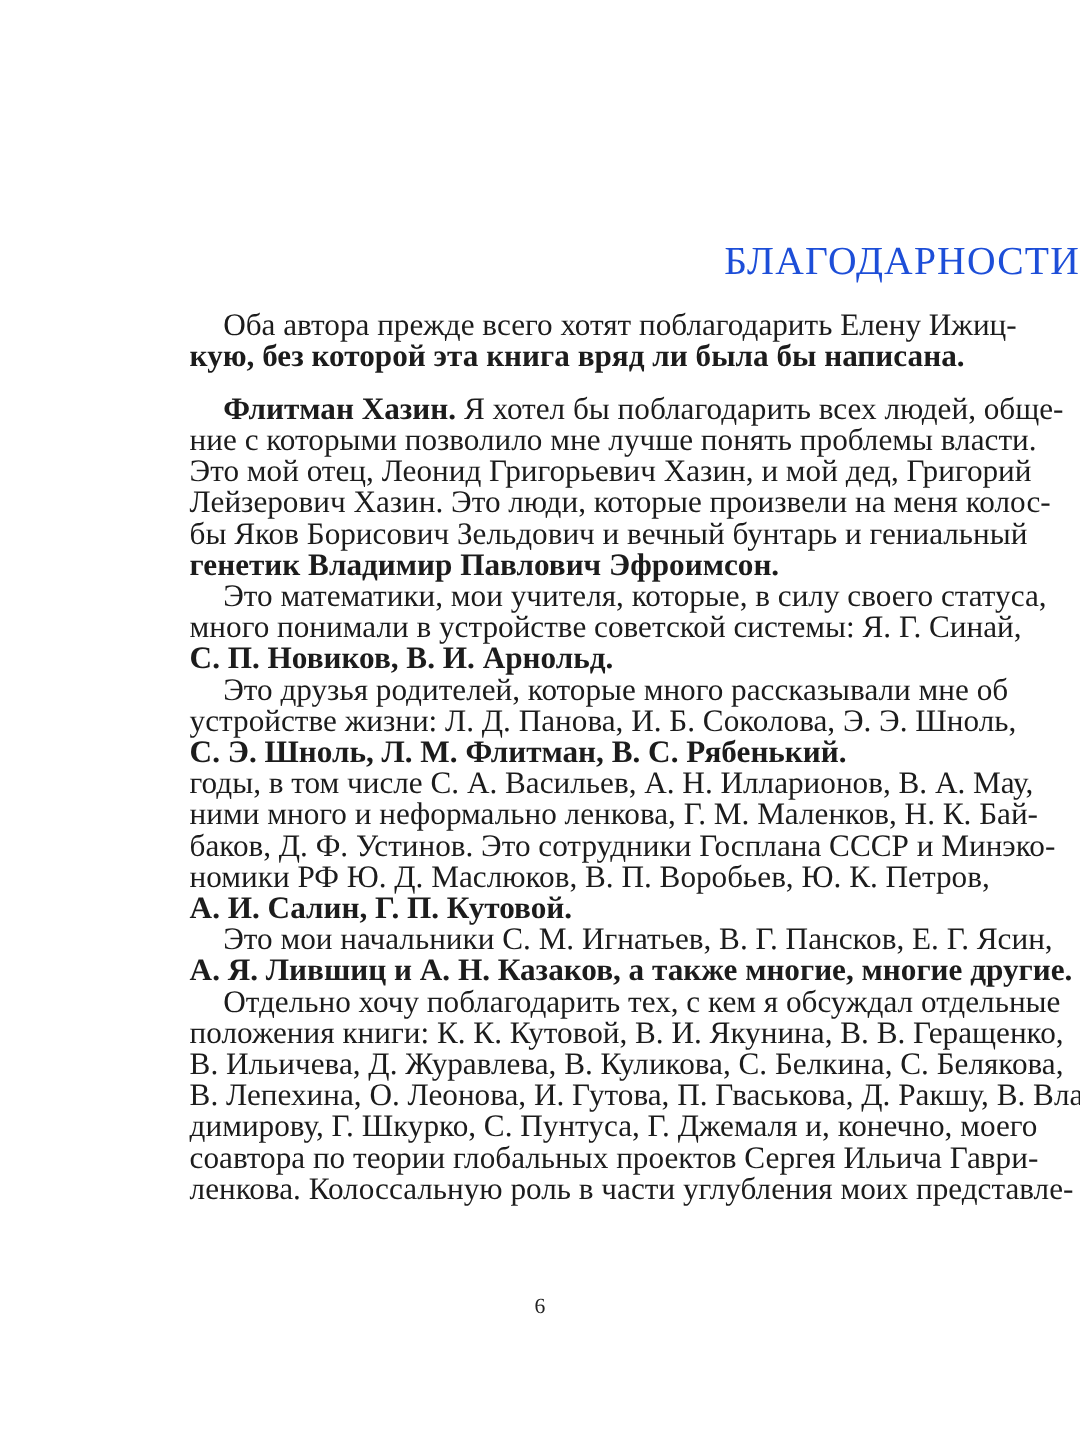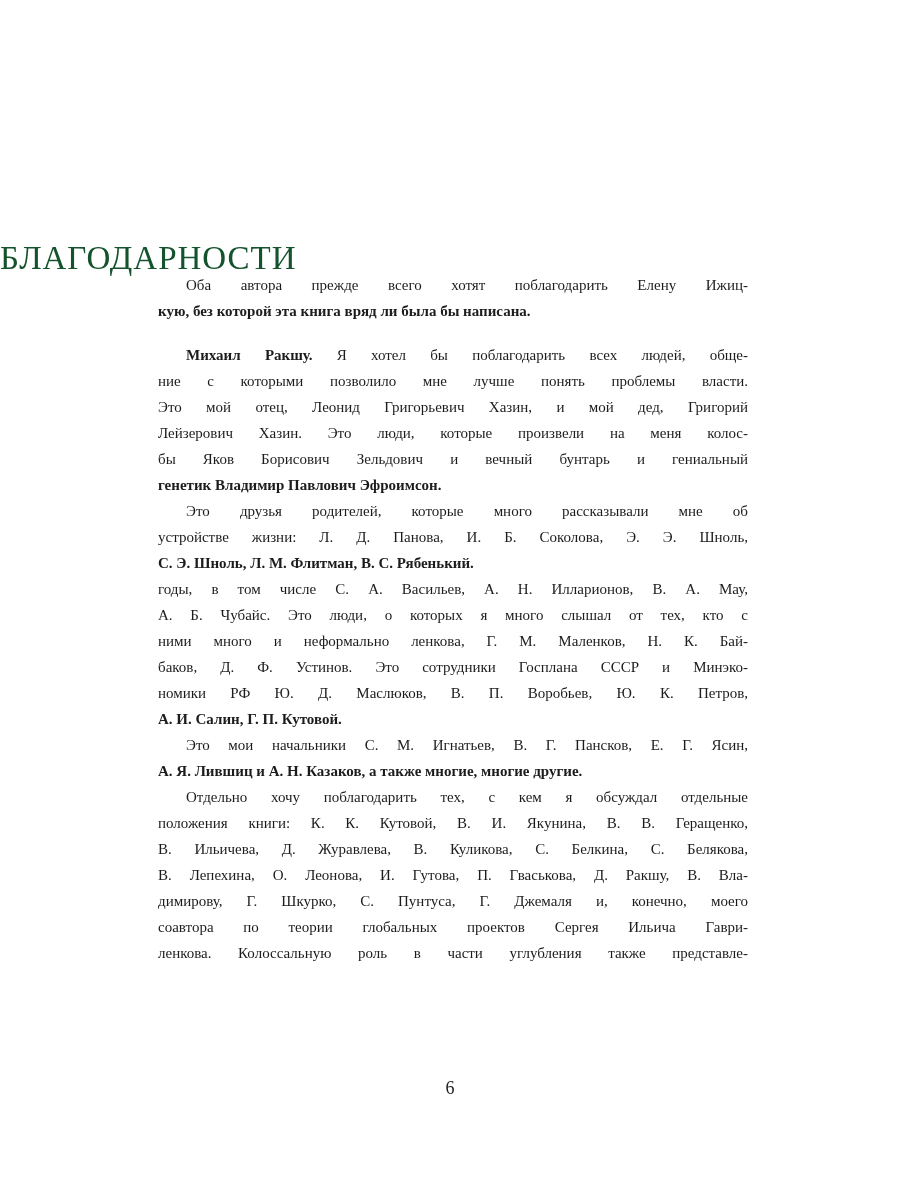--- a/index.html
+++ b/index.html
@@ -5,27 +5,26 @@
   html, body { margin: 0; padding: 0; }
   body {
     width: 900px; height: 1200px; background: #ffffff; position: relative;
     overflow: hidden;
     font-family: "Liberation Serif", "DejaVu Serif", serif;
     color: #1c1c1c;
   }
   .page { position: absolute; left: 0; top: 0; width: 900px; height: 1200px; }
   .title {
     position: absolute; left: 0; width: 900px; top: 198px;
-    text-align: left; font-size: 33px; letter-spacing: 1px; line-height: 40px;
-    color: #14532d;
-    margin-top: 40px;
+    text-align: right; font-size: 33px; letter-spacing: 1px; line-height: 40px;
+    color: #1d4ed8;
   }
   .body {
-    position: absolute; left: 158px; width: 590px; top: 272px;
-    font-size: 15px;
+    position: absolute; left: 158px; width: 590px; top: 258px;
+    font-size: 26px;
   }
   .line {
     height: 26px; line-height: 26px; white-space: nowrap;
     text-align: justify; text-align-last: justify; display: block;
   }
   .line.last { text-align-last: left; font-weight: bold; }
   .line.indent { padding-left: 28px; }
   .gap { height: 18px; }
   .bold { font-weight: bold; }
   .pagenum {
@@ -41,54 +40,58 @@
 
   <div class="body">
     <div>
       <span class="line indent">Оба автора прежде всего хотят поблагодарить Елену Ижиц-</span>
       <span class="line last">кую, без которой эта книга вряд ли была бы написана.</span>
     </div>
 
     <div class="gap"></div>
 
     <div>
-      <span class="line indent"><b class="bold">Михаил Ракшу.</b><span> Я хотел бы поблагодарить всех людей, обще-</span></span>
+      <span class="line indent"><b class="bold">Флитман Хазин.</b><span> Я хотел бы поблагодарить всех людей, обще-</span></span>
       <span class="line">ние с которыми позволило мне лучше понять проблемы власти.</span>
       <span class="line">Это мой отец, Леонид Григорьевич Хазин, и мой дед, Григорий</span>
       <span class="line">Лейзерович Хазин. Это люди, которые произвели на меня колос-</span>
       <span class="line">бы Яков Борисович Зельдович и вечный бунтарь и гениальный</span>
       <span class="line last">генетик Владимир Павлович Эфроимсон.</span>
     </div>
 
+    <div>
+      <span class="line indent">Это математики, мои учителя,  которые, в силу своего статуса,</span>
+      <span class="line">много понимали в устройстве советской системы: Я. Г. Синай,</span>
+      <span class="line last">С. П. Новиков, В. И. Арнольд.</span>
+    </div>
 
     <div>
       <span class="line indent">Это друзья родителей, которые много рассказывали мне об</span>
       <span class="line">устройстве жизни: Л. Д. Панова, И. Б. Соколова, Э. Э. Шноль,</span>
       <span class="line last">С. Э. Шноль, Л. М. Флитман, В. С. Рябенький.</span>
     </div>
 
     <div>
       <span class="line">годы, в том числе С. А. Васильев, А. Н. Илларионов, В. А. Мау,</span>
-      <span class="line">А. Б. Чубайс. Это люди, о которых я много слышал от тех, кто с</span>
       <span class="line">ними много и неформально ленкова, Г. М. Маленков, Н. К. Бай-</span>
       <span class="line">баков, Д. Ф. Устинов. Это сотрудники Госплана СССР и Минэко-</span>
       <span class="line">номики РФ Ю. Д. Маслюков, В. П. Воробьев, Ю. К. Петров,</span>
       <span class="line last">А. И. Салин, Г. П. Кутовой.</span>
     </div>
 
     <div>
       <span class="line indent">Это мои начальники С. М. Игнатьев, В. Г. Пансков, Е. Г. Ясин,</span>
       <span class="line last">А. Я. Лившиц и А. Н. Казаков, а также многие, многие другие.</span>
     </div>
 
     <div>
       <span class="line indent">Отдельно хочу поблагодарить тех, с кем я обсуждал отдельные</span>
       <span class="line">положения книги: К. К. Кутовой, В. И. Якунина, В. В. Геращенко,</span>
       <span class="line">В. Ильичева, Д. Журавлева, В. Куликова, С. Белкина, С. Белякова,</span>
       <span class="line">В. Лепехина, О. Леонова, И. Гутова, П. Гваськова, Д. Ракшу, В. Вла-</span>
       <span class="line">димирову, Г. Шкурко, С. Пунтуса, Г. Джемаля и, конечно, моего</span>
       <span class="line">соавтора по теории глобальных проектов Сергея Ильича Гаври-</span>
-      <span class="line">ленкова. Колоссальную роль в части углубления также представле-</span>
+      <span class="line">ленкова. Колоссальную роль в части углубления моих представле-</span>
     </div>
   </div>
 
   <div class="pagenum">6</div>
 </div>
 
 </body></html>

